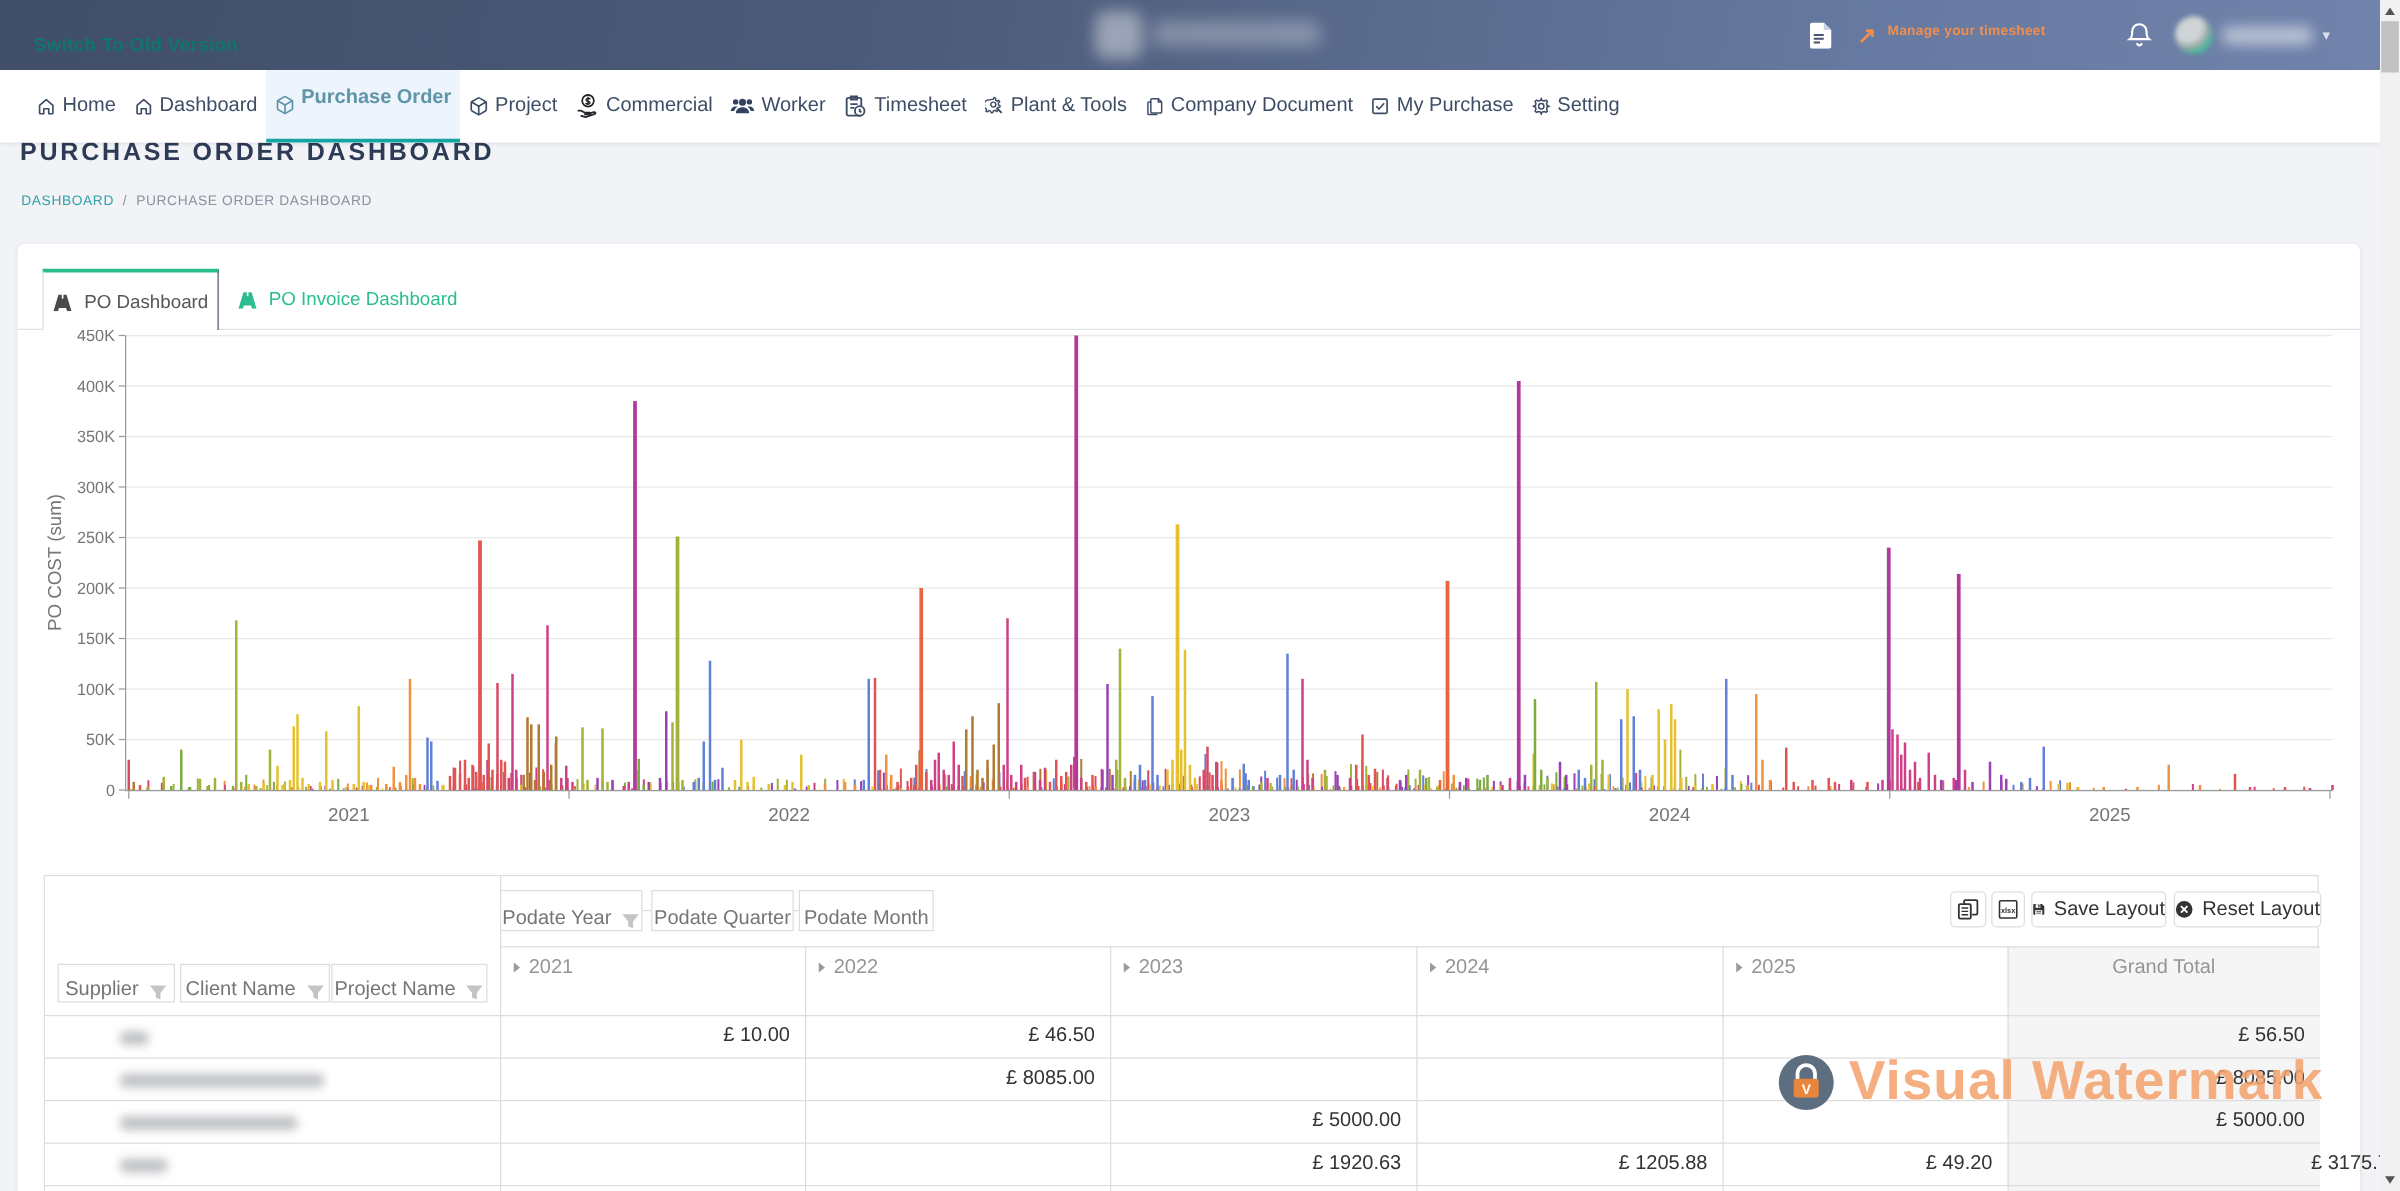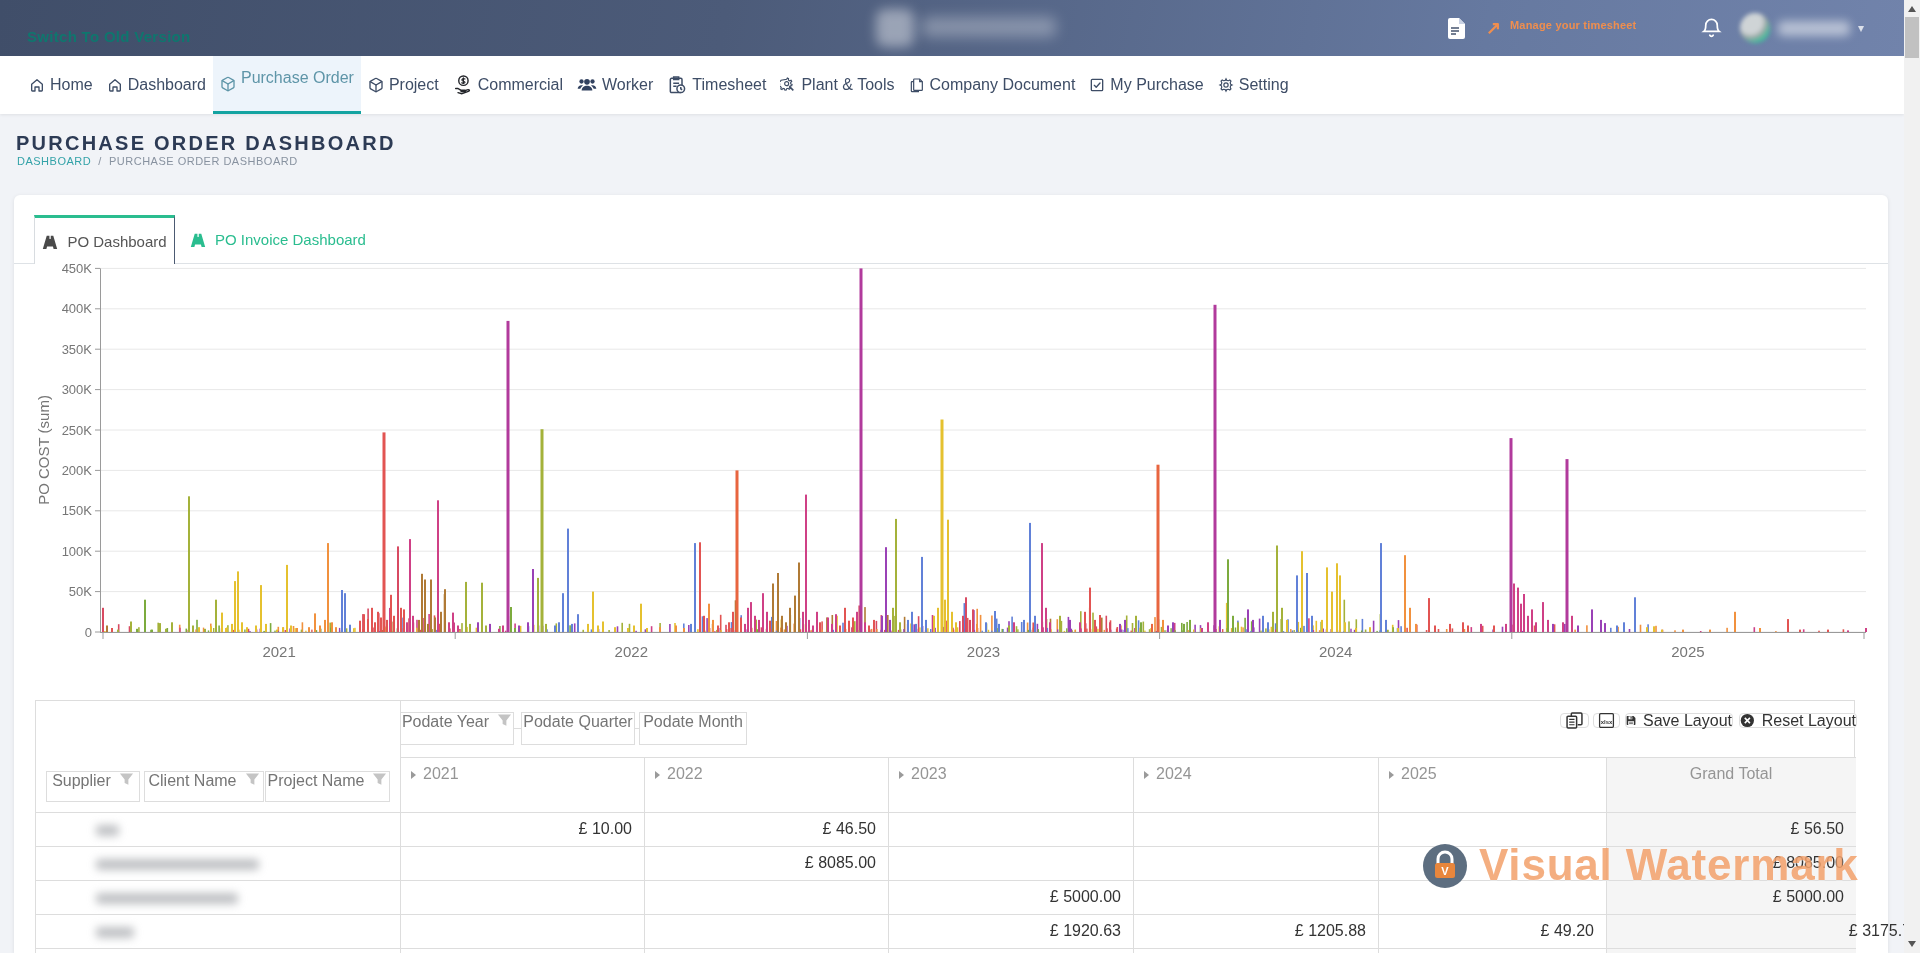--- a/index.html
+++ b/index.html
@@ -8,41 +8,41 @@
 .blogo { z-index:6; position:absolute; left:876px; top:9px; width:38px; height:38px; border-radius:9px; background:rgba(255,255,255,.42); filter:blur(6px); }
 .btxt { z-index:6; position:absolute; left:922px; top:17px; width:134px; height:20px; border-radius:6px; background:rgba(255,255,255,.3); filter:blur(7px); }
 .mts { z-index:6; position:absolute; left:1510px; top:19px; color:#ef8e4e; font-size:11px; font-weight:700; letter-spacing:.2px; }
 .mtsarrow { z-index:6; position:absolute; left:1486px; top:17px; color:#ef8e4e; font-size:18px; font-weight:700; }
 .avatar { z-index:6; position:absolute; left:1740px; top:13px; width:30px; height:30px; border-radius:50%; background:radial-gradient(circle at 35% 30%,#cfd4d6 0 40%,#9aa6a4 55%,#35c49a 75%); filter:blur(2px); }
 .bname { z-index:6; position:absolute; left:1778px; top:21px; width:72px; height:15px; border-radius:5px; background:rgba(255,255,255,.5); filter:blur(5px); }
 .caret { z-index:6; position:absolute; left:1858px; top:21px; color:rgba(255,255,255,.75); font-size:12px; }
 .mainnav { position:absolute; left:0; top:56px; width:1904px; height:58px; background:#fff; box-shadow:0 1px 3px rgba(0,0,0,.08); z-index:4; display:flex; align-items:stretch; padding-left:22px; }
 .nitem { display:flex; align-items:center; gap:5px; padding:0 7px; color:#3e4d66; font-size:16px; font-weight:500; white-space:nowrap; }
 .nitem.active { background:#edf4fb; border-bottom:3px solid #13a3a1; color:#5e95a8; padding-bottom:0; }
-.nitem.active span { margin-bottom:12px; }
+.nitem.active span { margin-bottom:12px;font-weight:bold; }
 .nvi { width:16px; height:16px; } .nvi-lg { width:20px; height:20px; }
-.pagetitle { position:absolute; left:16px; top:132px; font-size:20px; font-weight:700; color:#2d3b55; letter-spacing:2.25px; }
+.pagetitle { position:absolute; left:16px; top:111px; font-size:20px; font-weight:700; color:#2d3b55; letter-spacing:2.25px; }
 .crumbs { position:absolute; left:17px; top:155px; font-size:11px; letter-spacing:0.5px; color:#8892a0; }
 .crumbs .c1 { color:#33a2a8; }
 .card { position:absolute; left:14px; top:195px; width:1874px; height:758px; background:#fff; border-radius:6px 6px 0 0; box-shadow:0 1px 4px rgba(0,0,0,.09); }
 .tabline { position:absolute; left:14px; top:263px; width:1874px; height:1px; background:#dee2e6; z-index:2; }
 .tab1 { position:absolute; left:34px; top:215px; width:141px; height:49px; background:#fff; border-top:3px solid #2abd8f; border-left:1px solid #d8dce0; border-right:1px solid #4c5a72; z-index:3; display:flex; align-items:center; justify-content:center; gap:9px; font-size:15px; color:#555; }
 .tab2 { position:absolute; left:176px; top:215px; height:48px; z-index:3; display:flex; align-items:center; gap:9px; font-size:15px; color:#2abd8f; padding:0 14px; }
 .ticon { width:16px; height:14px; margin-top:1px; }
 .chartsvg { position:absolute; left:0; top:0; width:1920px; height:953px; z-index:1; pointer-events:none; }
 .pivot { position:absolute; left:35px; top:700px; width:1820px; height:253px; border:1px solid #ddd; border-bottom:none; background:#fff; z-index:2; }
 .pv { position:absolute; background:#ddd; }
-.chip { position:absolute; height:33px; border:1px solid #ddd; background:#fff; color:#757575; font-size:16px; display:flex; align-items:flex-start; justify-content:center; gap:8px; }
+.chip { position:absolute; height:33px; border:1px solid #ddd; background:#fff; color:#757575; font-size:16px; display:flex; align-items:flex-end; justify-content:center; gap:8px; }
 .chipsm { height:31px; }
 .funnel { width:15px; height:14px; }
 .colhead { position:absolute; color:#959595; font-size:16px; }
 .tri { display:inline-block; width:0; height:0; border-left:5px solid #9a9a9a; border-top:4px solid transparent; border-bottom:4px solid transparent; margin-right:7px; }
 .val { position:absolute; color:#333; font-size:16px; text-align:right; }
 .blurpill { position:absolute; height:11px; border-radius:4px; background:rgba(128,132,138,.5); filter:blur(4px); }
-.tbtn { position:absolute; height:15px; border:1px solid #dedede; border-radius:4px; background:#fff; display:flex; align-items:center; justify-content:center; gap:7px; font-size:16px; color:#333; white-space:nowrap; }
+.tbtn { position:absolute; height:29px; border:1px solid #dedede; border-radius:4px; background:#fff; display:flex; align-items:center; justify-content:center; gap:7px; font-size:16px; color:#333; white-space:nowrap; }
 .wmark { position:absolute; left:1479px; top:840px; font-size:44px; font-weight:700; color:rgba(241,154,96,.8); text-shadow:0 1px 0 rgba(255,255,255,.3); z-index:6; letter-spacing:0.8px; white-space:nowrap; }
 .wbadge { position:absolute; left:1423px; top:844px; width:44px; height:44px; border-radius:50%; background:#5d6e80; z-index:6; }
 .sbar { position:absolute; left:1904px; top:0; width:16px; height:953px; background:#f1f1f1; z-index:10; }
 .sthumb { position:absolute; left:1905px; top:17px; width:14px; height:41px; background:#c1c1c1; z-index:11; }
 </style></head>
 <body>
 <div class="topbar"></div>
 <div class="swold">Switch To Old Version</div>
 <div class="blogo"></div>
 <div class="btxt"></div>

